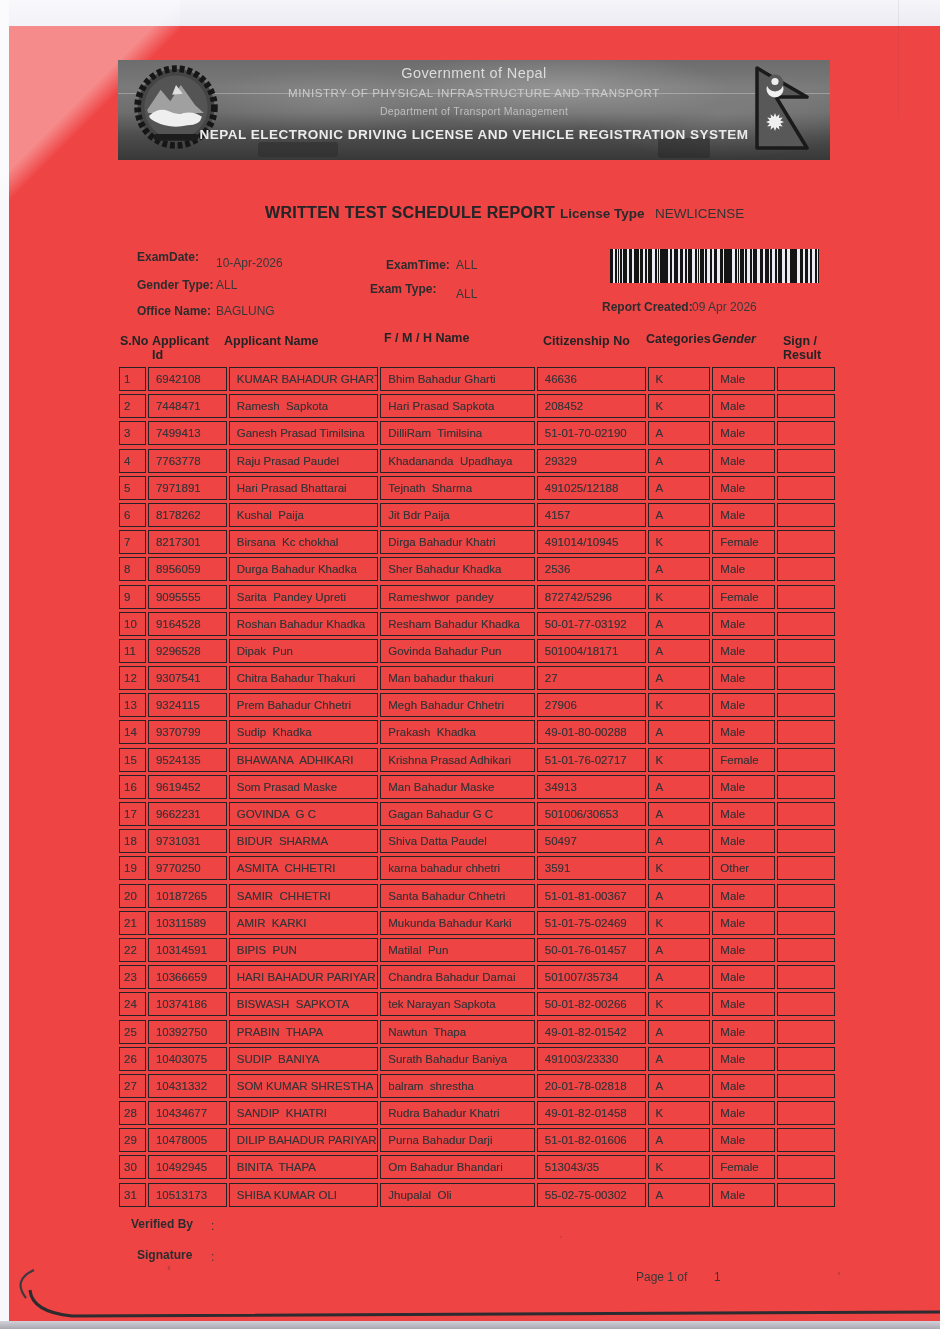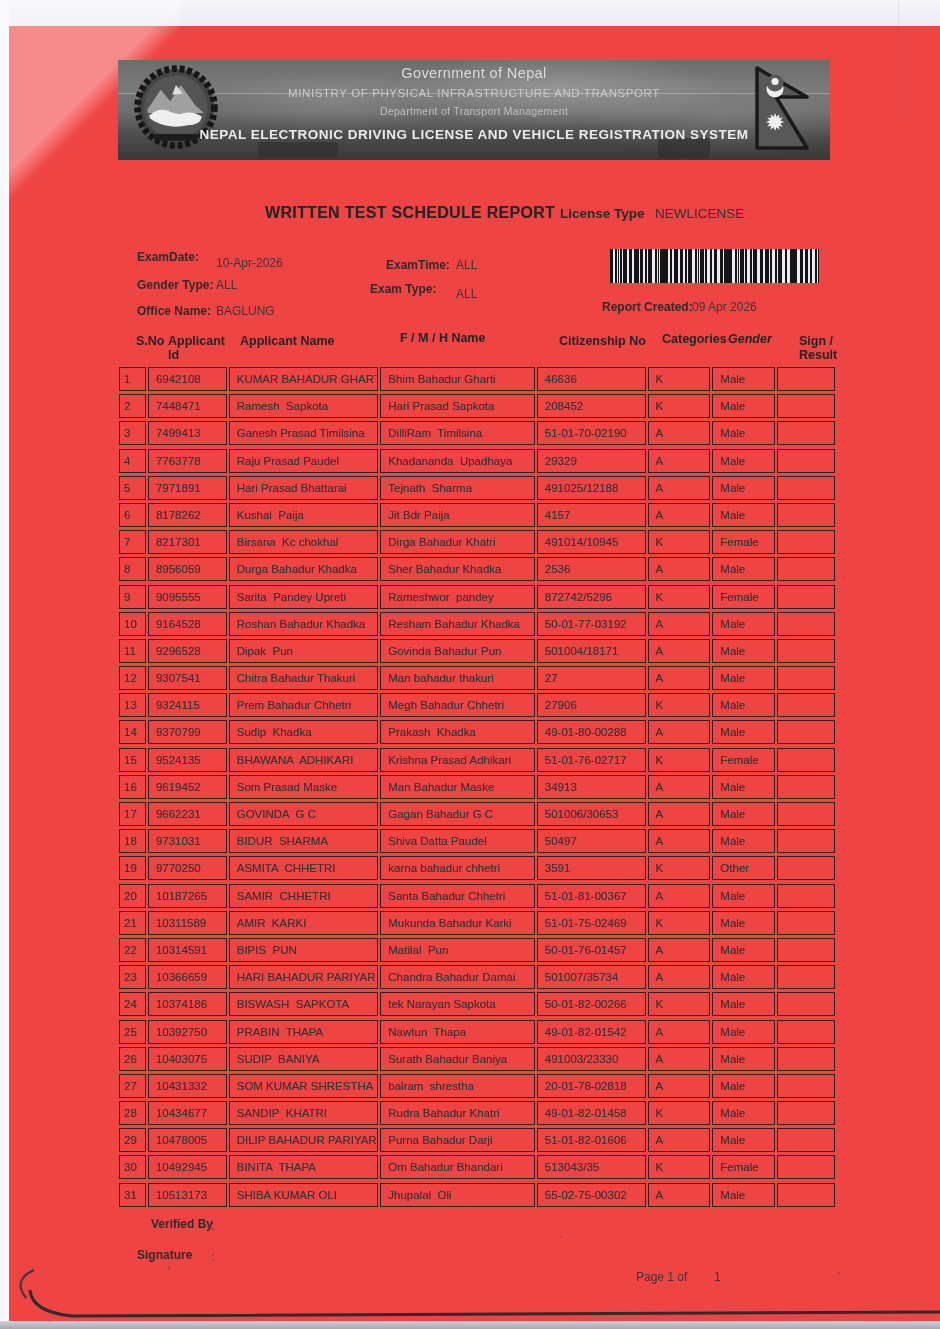--- a/index.html
+++ b/index.html
@@ -51,21 +51,21 @@
 
   .barcode{position:absolute;left:610px;top:249px;width:209px;height:34px;
     background:
       repeating-linear-gradient(90deg,#141414 0 2px,rgba(0,0,0,0) 2px 5px),
       repeating-linear-gradient(90deg,#141414 0 1px,rgba(0,0,0,0) 1px 8px),
       repeating-linear-gradient(90deg,#141414 0 3px,rgba(0,0,0,0) 3px 13px),
       repeating-linear-gradient(90deg,#141414 0 1px,rgba(0,0,0,0) 1px 19px);
     background-color:#ecebf3;}
 
   
-  .thead-label{position:absolute;font-size:12.5px;font-weight:bold;color:#242426;line-height:14px;margin-left:16px;}
+  .thead-label{position:absolute;font-size:12.5px;font-weight:bold;color:#242426;line-height:14px;}
   .tbody{position:absolute;left:119px;top:367px;width:716px;}
   .trow{display:flex;gap:2px;margin-bottom:3.2px;}
   .tcell{box-sizing:border-box;height:24px;border:1.5px solid #232328;
     display:flex;align-items:center;padding-left:7px;
     font-size:11.5px;color:#353538;white-space:pre;overflow:hidden;
     text-shadow:0 0 .4px rgba(20,20,30,.35);}
   .c-sno{width:27px;padding-left:4px;}
   .c-id{width:79px;}
   .c-name{width:150px;}
   .c-fmh{width:155px;}
@@ -455,21 +455,21 @@
         <div class="tcell c-id">10513173</div>
         <div class="tcell c-name">SHIBA KUMAR OLI</div>
         <div class="tcell c-fmh">Jhupalal  Oli</div>
         <div class="tcell c-ctz">55-02-75-00302</div>
         <div class="tcell c-cat">A</div>
         <div class="tcell c-gen">Male</div>
         <div class="tcell c-sign"></div>
       </div>
     </div>
 
-  <div class="flabel" style="left:151px;top:1217px;">Verified By</div>
+  <div class="flabel" style="left:131px;top:1217px;">Verified By</div>
   <div class="fcolon" style="left:211px;top:1219px;">:</div>
   <div class="flabel" style="left:137px;top:1248px;">Signature</div>
   <div class="fcolon" style="left:211px;top:1250px;">:</div>
   <div class="pageinfo" style="left:636px;top:1250px;">Page 1 of</div>
   <div class="pageinfo" style="left:714px;top:1250px;">1</div>
 
   <svg style="position:absolute;left:0;top:1268px;" width="940" height="58" viewBox="0 0 940 58">
     <path d="M30 22 Q32 44 72 48 L940 44" stroke="#2c2c30" stroke-width="3" fill="none"></path>
     <path d="M34 2 Q12 12 26 30" stroke="#3a3a40" stroke-width="2.2" fill="none"></path>
   </svg>

